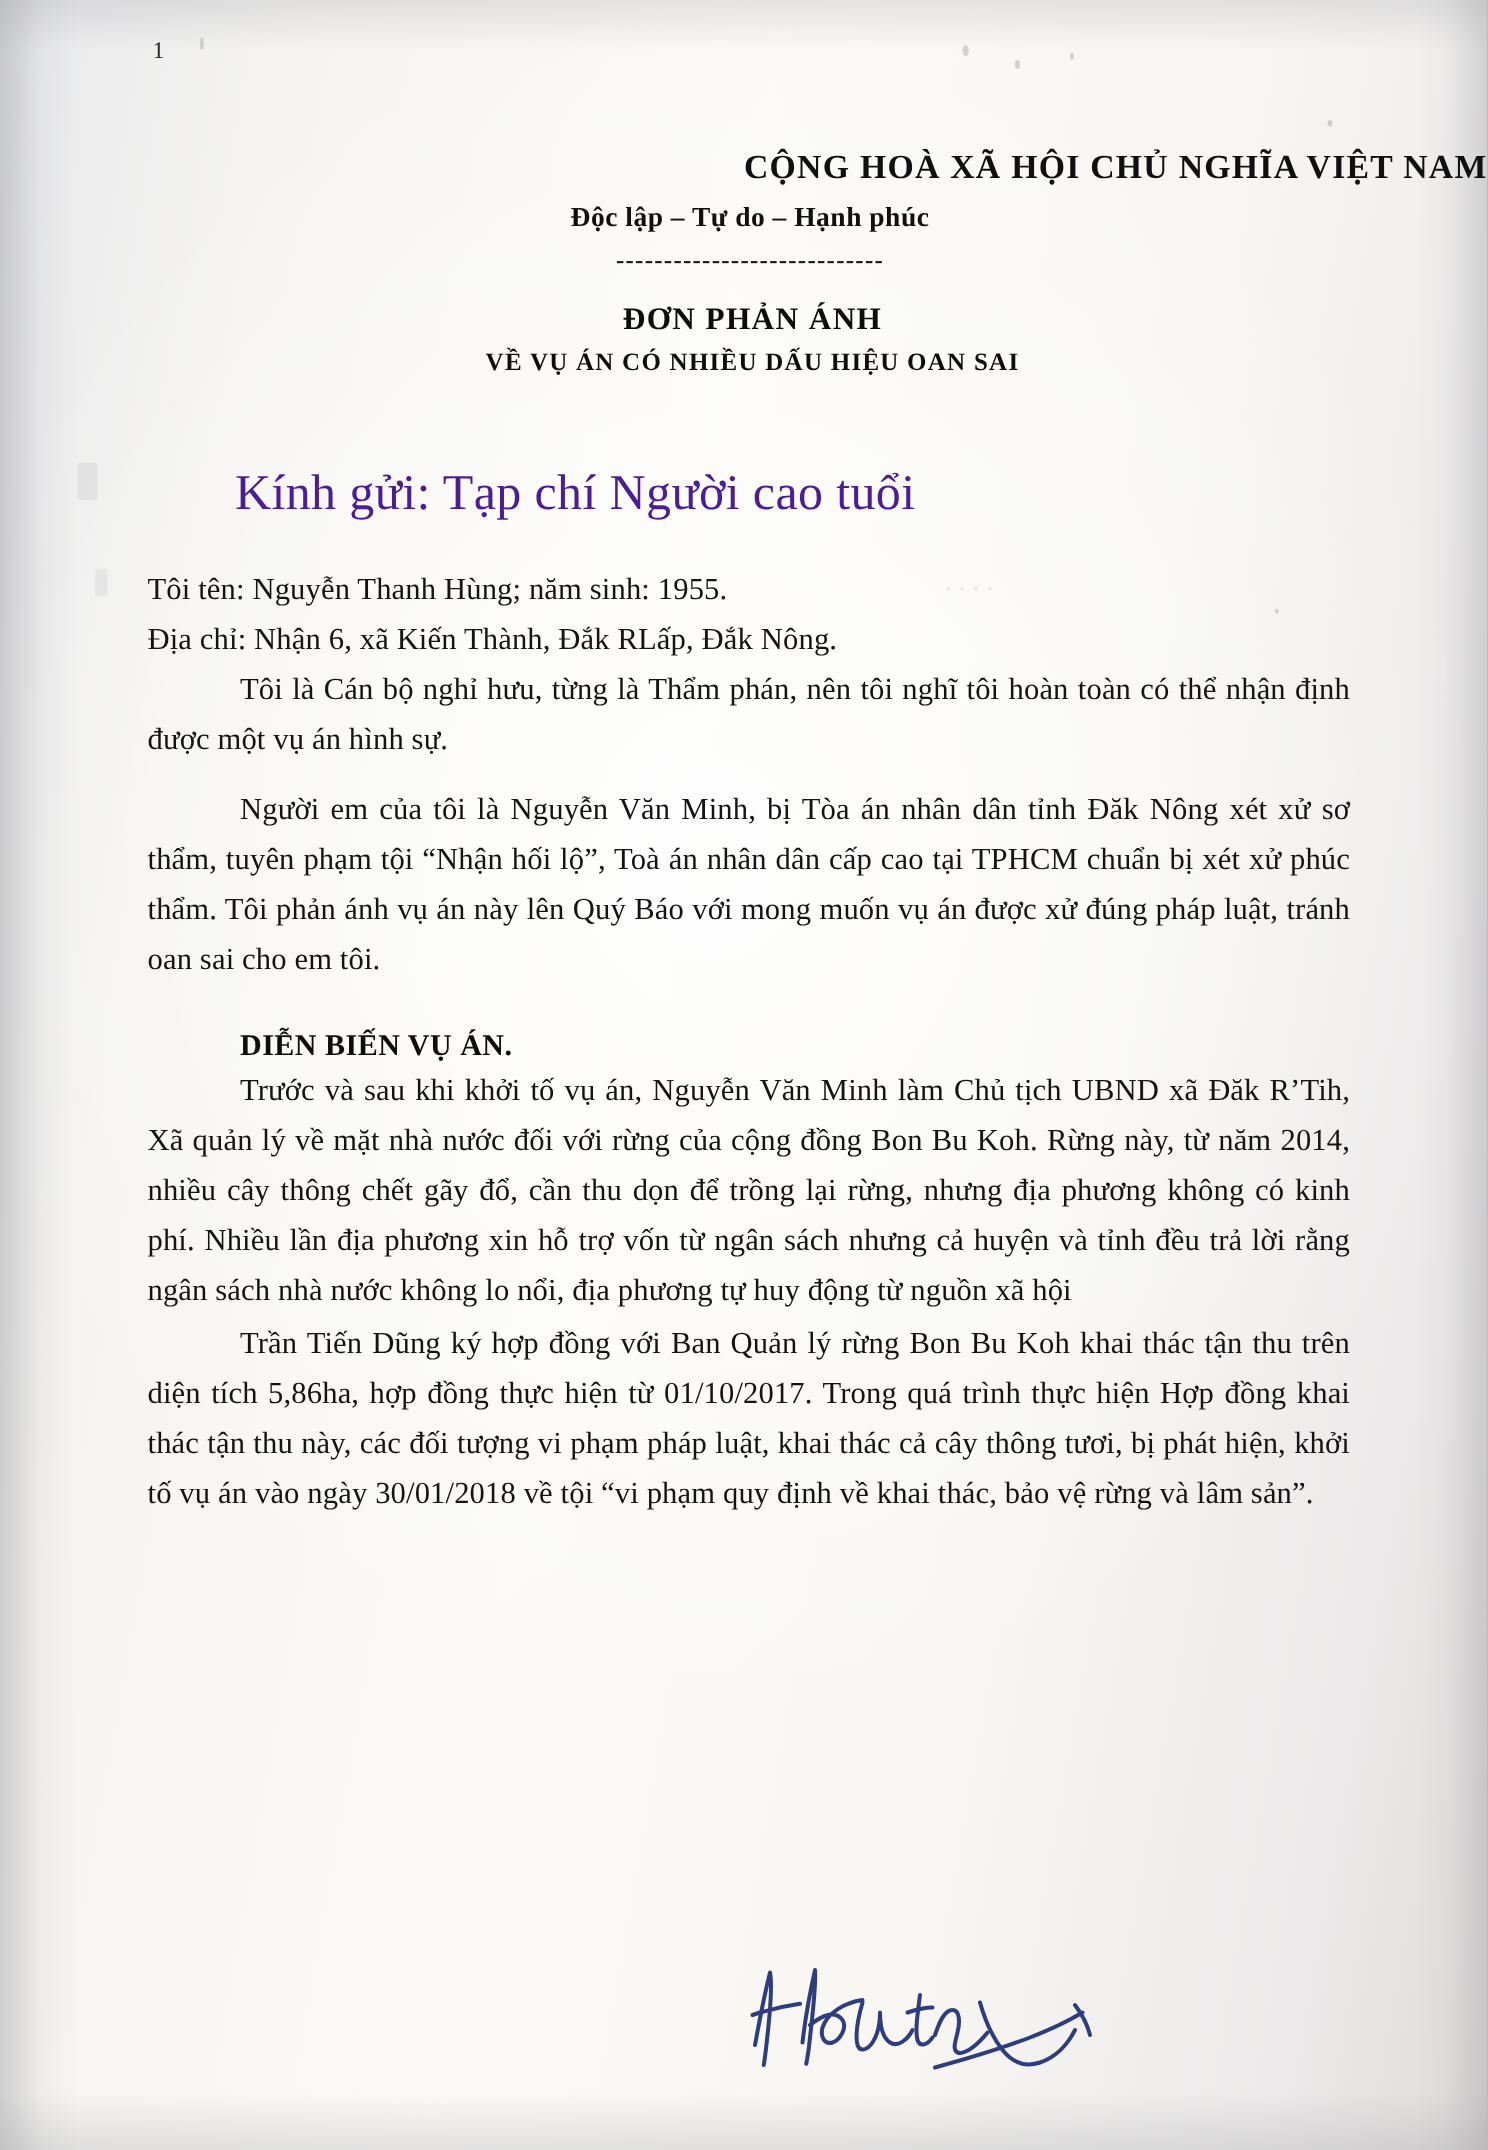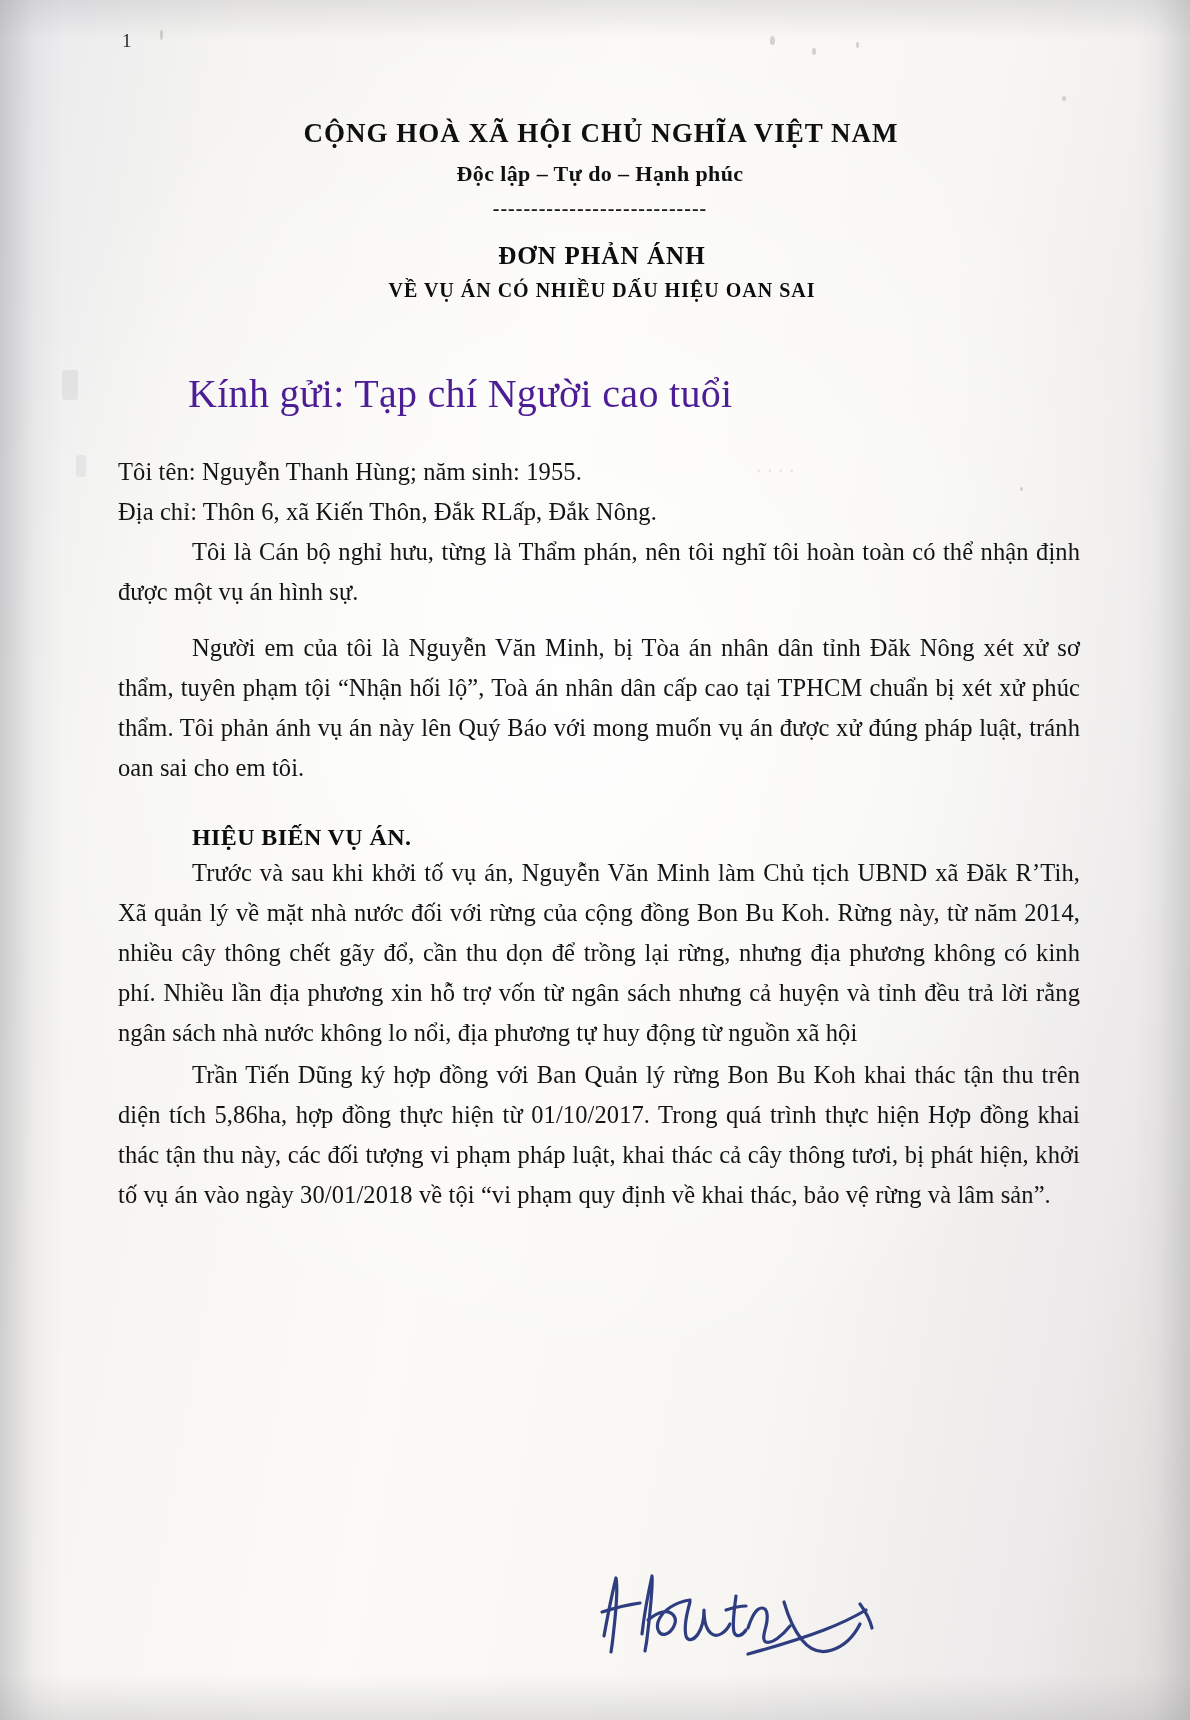--- a/index.html
+++ b/index.html
@@ -80,20 +80,21 @@
     top: 118px;
     text-align: center;
   }
   .nation-line {
     font-family: "Liberation Serif", "DejaVu Serif", serif;
     font-weight: bold;
     font-size: 27px;
     letter-spacing: 1.0px;
     color: #101010;
     margin-left: 12px;
+    text-align: right;
   }
   .motto-line {
     font-weight: bold;
     font-size: 22px;
     letter-spacing: 0.4px;
     margin-top: 12px;
     margin-left: 10px;
     color: #101010;
   }
   .rule-dashes {
@@ -216,31 +217,31 @@
       <div class="doc-title">ĐƠN PHẢN ÁNH</div>
       <div class="doc-subtitle">VỀ VỤ ÁN CÓ NHIỀU DẤU HIỆU OAN SAI</div>
     </div>
 
     <div class="addressee">Kính gửi: Tạp chí Người cao tuổi</div>
 
     <div class="body-block">
 
       <p class="para noindent tight">Tôi tên: Nguyễn Thanh Hùng; năm sinh: 1955.</p>
 
-      <p class="para noindent tight">Địa chỉ: Thôn 6, xã Kiến Thôn, Đắk RLấp, Đắk Nông.</p>
+      <p class="para noindent tight">Địa chỉ: Nhận 6, xã Kiến Thành, Đắk RLấp, Đắk Nông.</p>
 
       <p class="para">Tôi là Cán bộ nghỉ hưu, từng là Thẩm phán, nên tôi nghĩ tôi hoàn toàn có thể nhận định được một vụ án hình sự.</p>
 
       <div class="spacer-sm"></div>
 
       <p class="para">Người em của tôi là Nguyễn Văn Minh, bị Tòa án nhân dân tỉnh Đăk Nông xét xử sơ thẩm, tuyên phạm tội “Nhận hối lộ”, Toà án nhân dân cấp cao tại TPHCM chuẩn bị xét xử phúc thẩm. Tôi phản ánh vụ án này lên Quý Báo với mong muốn vụ án được xử đúng pháp luật, tránh oan sai cho em tôi.</p>
 
       <div class="spacer-md"></div>
 
-      <p class="section-heading">HIỆU BIẾN VỤ ÁN.</p>
+      <p class="section-heading">DIỄN BIẾN VỤ ÁN.</p>
 
       <p class="para">Trước và sau khi khởi tố vụ án, Nguyễn Văn Minh làm Chủ tịch UBND xã Đăk R’Tih, Xã quản lý về mặt nhà nước đối với rừng của cộng đồng Bon Bu Koh. Rừng này, từ năm 2014, nhiều cây thông chết gãy đổ, cần thu dọn để trồng lại rừng, nhưng địa phương không có kinh phí. Nhiều lần địa phương xin hỗ trợ vốn từ ngân sách nhưng cả huyện và tỉnh đều trả lời rằng ngân sách nhà nước không lo nổi, địa phương tự huy động từ nguồn xã hội</p>
 
 
 
       <p class="para">Trần Tiến Dũng ký hợp đồng với Ban Quản lý rừng Bon Bu Koh khai thác tận thu trên diện tích 5,86ha, hợp đồng thực hiện từ 01/10/2017. Trong quá trình thực hiện Hợp đồng khai thác tận thu này, các đối tượng vi phạm pháp luật, khai thác cả cây thông tươi, bị phát hiện, khởi tố vụ án vào ngày 30/01/2018 về tội “vi phạm quy định về khai thác, bảo vệ rừng và lâm sản”.</p>
 
     </div>
 
     <div class="signature">

